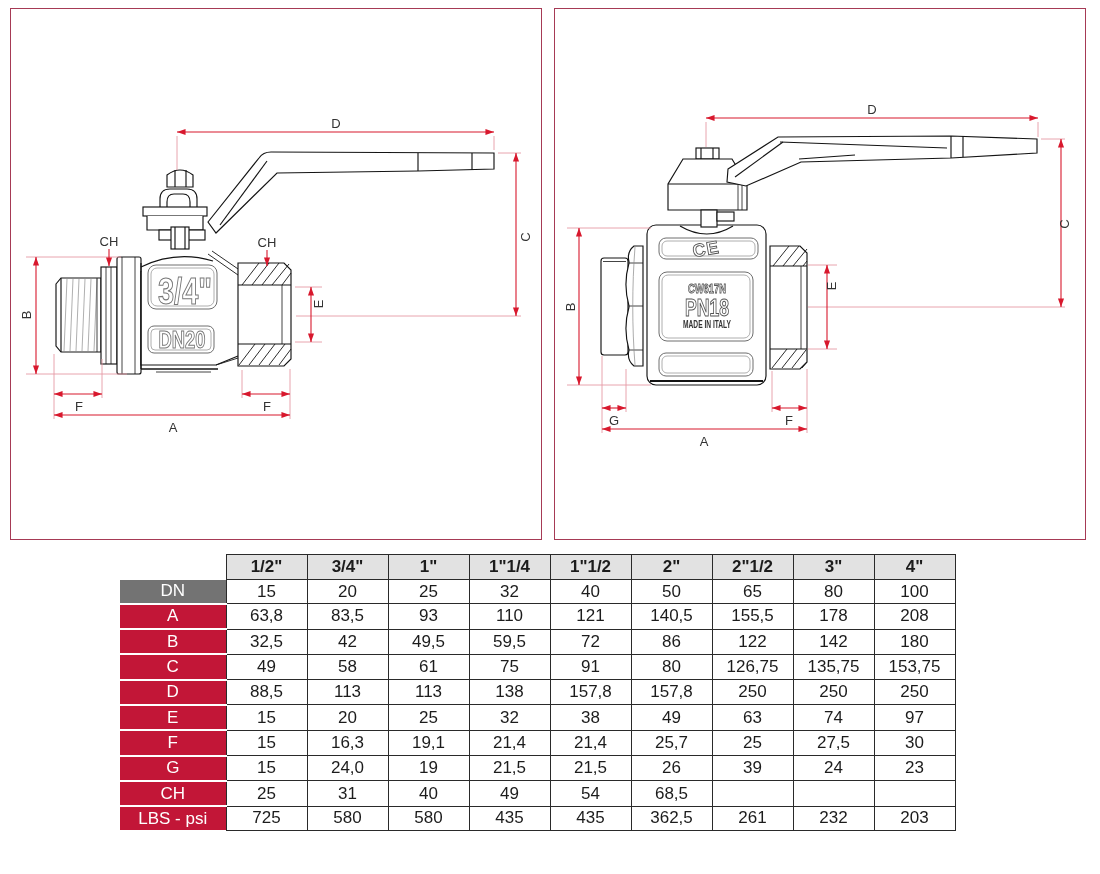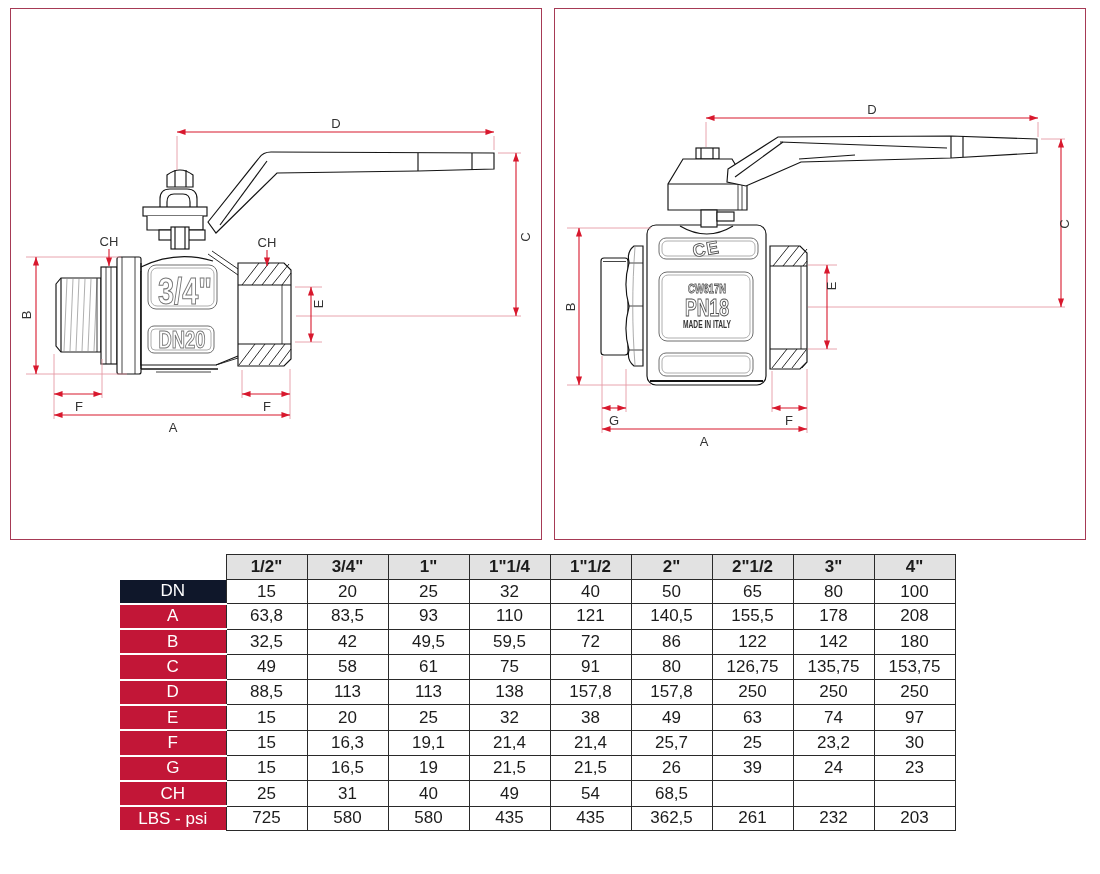--- a/index.html
+++ b/index.html
@@ -7,21 +7,21 @@
 .wrap{position:relative;width:1100px;height:874px;background:#fff;}
 .box{position:absolute;border:1px solid #a63a55;background:#fff;}
 #b1{left:10px;top:8px;width:530px;height:530px;}
 #b2{left:554px;top:8px;width:530px;height:530px;}
 svg{position:absolute;left:0;top:0;}
 table.dim{position:absolute;left:120px;top:554px;border-collapse:collapse;table-layout:fixed;
 font-size:17px;color:#1c1c1c;}
 table.dim td{height:23.3px;text-align:center;vertical-align:middle;padding:0;border:1px solid #2a2a2a;background:#fff;}
 table.dim td.hd{background:#e2e2e2;font-weight:bold;}
 table.dim td.rh{background:#c21637;color:#fff;border:none;border-top:2px solid #fff;}
-table.dim td.rh0{background:#0f172a;color:#fff;border:none;margin-top:18px;}
+table.dim td.rh0{background:#737373;color:#fff;border:none;margin-top:18px;}
 table.dim td.empty{border:none;background:#fff;}
 </style>
 </head>
 <body>
 <div class="wrap">
 <div class="box" id="b1">
 <svg width="530" height="530" viewBox="0 0 530 530">
 <defs>
 <marker id="a1" viewBox="0 0 10 10" refX="9.5" refY="5" markerWidth="10" markerHeight="9" markerUnits="userSpaceOnUse" orient="auto-start-reverse">
 <path d="M0,1.6 L9.5,5 L0,8.4 z" fill="#d8182d"></path>
@@ -354,27 +354,27 @@
         </tr>
 <tr>
           <td class="rh">F</td>
           <td>15</td>
           <td>16,3</td>
           <td>19,1</td>
           <td>21,4</td>
           <td>21,4</td>
           <td>25,7</td>
           <td>25</td>
-          <td>23,2</td>
+          <td>27,5</td>
           <td>30</td>
         </tr>
 <tr>
           <td class="rh">G</td>
           <td>15</td>
-          <td>16,5</td>
+          <td>24,0</td>
           <td>19</td>
           <td>21,5</td>
           <td>21,5</td>
           <td>26</td>
           <td>39</td>
           <td>24</td>
           <td>23</td>
         </tr>
 <tr>
           <td class="rh">CH</td>

